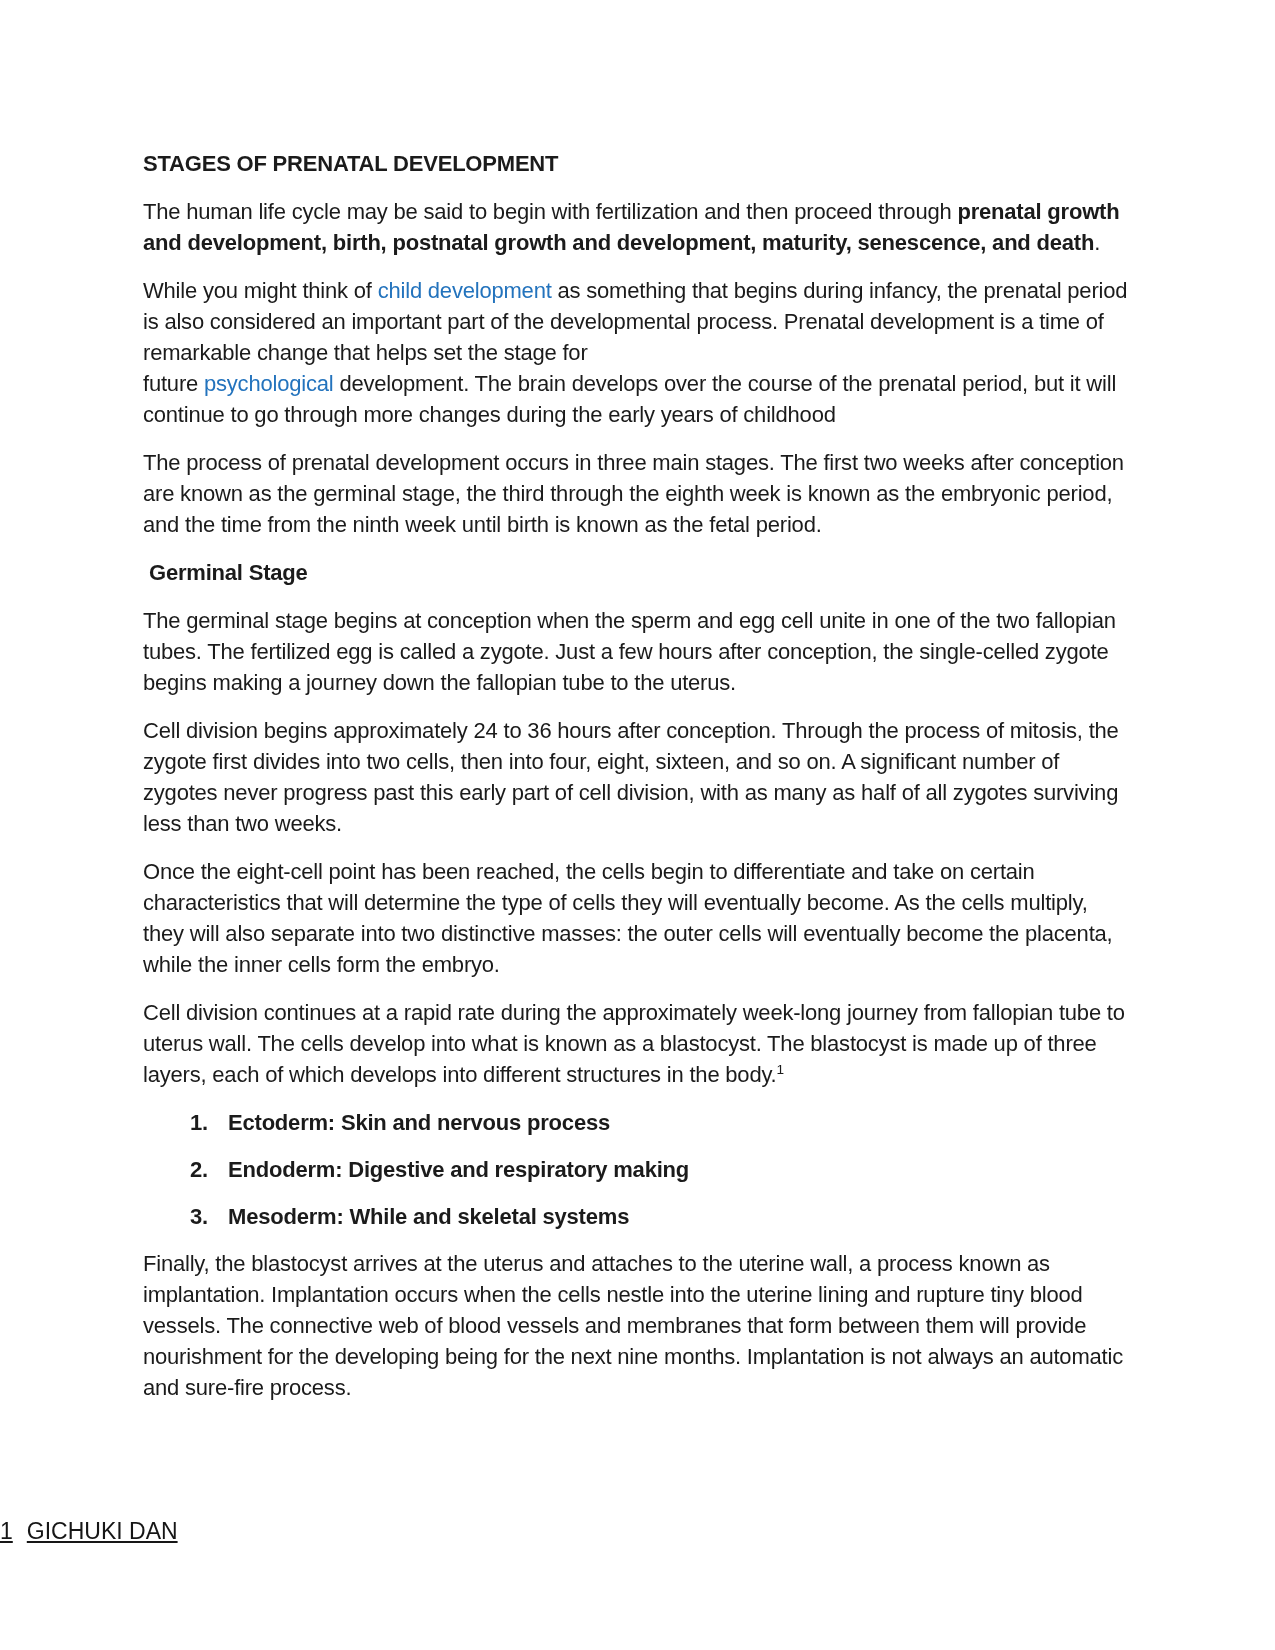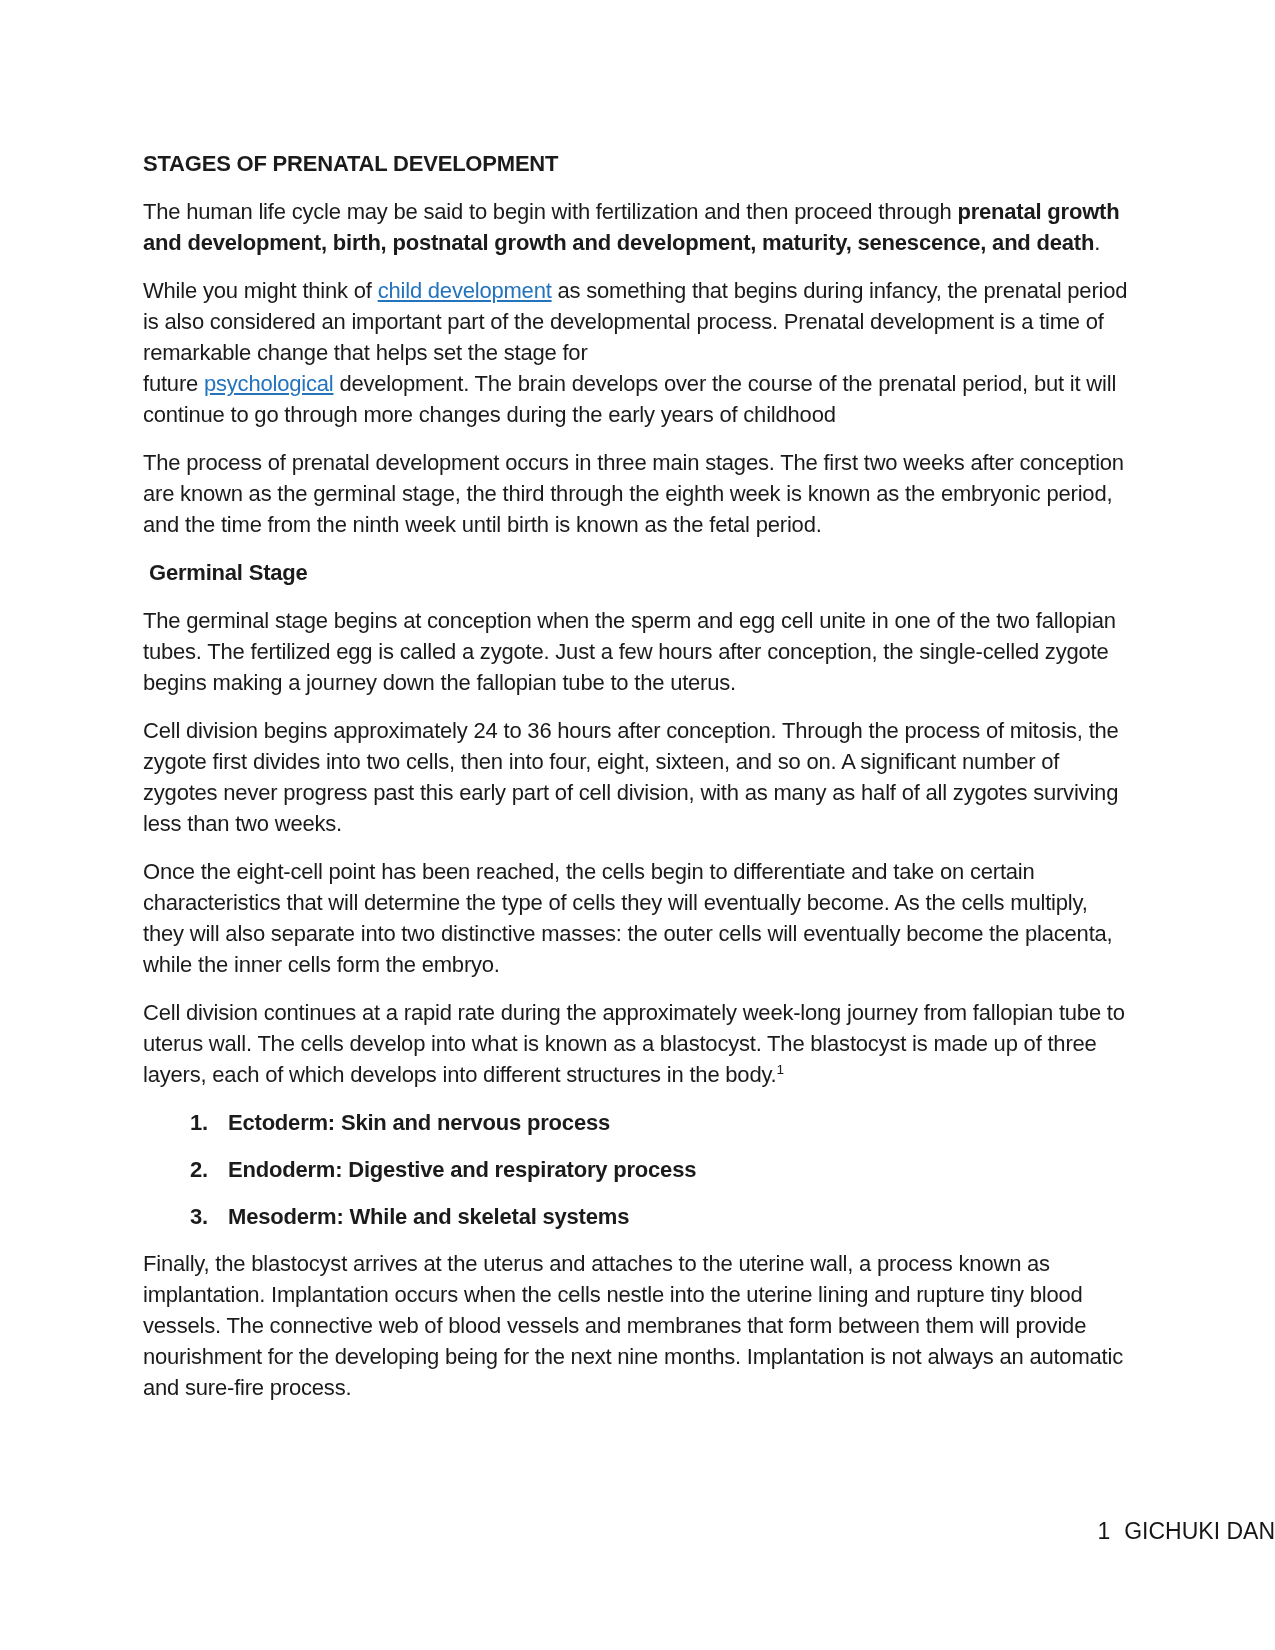--- a/index.html
+++ b/index.html
@@ -48,37 +48,37 @@
     margin: 0 0 16px 0;
   }
   .list-number {
     margin-left: 47px;
     width: 38px;
     flex: 0 0 38px;
   }
   .bold { font-weight: bold; }
   .link {
     color: #2373bd;
-    text-decoration: underline;
     cursor: pointer;
   }
   .sup {
     vertical-align: super;
     font-size: 0.62em;
     line-height: 0;
   }
   .footer {
     position: absolute;
     top: 1516px;
     left: 0;
     width: 1275px;
-    text-align: right;
+    text-align: left;
     font-size: 23px;
     line-height: 31px;
     color: #161616;
+    text-decoration: underline;
   }
   .footer .page-num { margin-right: 14px; }
 </style>
 </head>
 <body>
 
 <div class="page">
   <div class="content">
     <div class="doc-title">STAGES OF PRENATAL DEVELOPMENT</div>
     <div>
@@ -90,21 +90,21 @@
         <p class="para"><span>Cell division begins approximately 24 to 36 hours after conception. Through the process of mitosis, the zygote first divides into two cells, then into four, eight, sixteen, and so on. A significant number of zygotes never progress past this early part of cell division, with as many as half of all zygotes surviving less than two weeks.</span></p>
         <p class="para"><span>Once the eight-cell point has been reached, the cells begin to differentiate and take on certain characteristics that will determine the type of cells they will eventually become. As the cells multiply, they will also separate into two distinctive masses: the outer cells will eventually become the placenta, while the inner cells form the embryo.</span></p>
         <p class="para"><span>Cell division continues at a rapid rate during the approximately week-long journey from fallopian tube to uterus wall. The cells develop into what is known as a blastocyst. The blastocyst is made up of three layers, each of which develops into different structures in the body.</span><span class="sup">1</span></p>
         <div class="doc-list">
           <div class="list-item">
             <span class="list-number">1.</span>
             <span>Ectoderm: Skin and nervous process</span>
           </div>
           <div class="list-item">
             <span class="list-number">2.</span>
-            <span>Endoderm: Digestive and respiratory process</span>
+            <span>Endoderm: Digestive and respiratory making</span>
           </div>
           <div class="list-item">
             <span class="list-number">3.</span>
             <span>Mesoderm: While and skeletal systems</span>
           </div>
         </div>
         <p class="para"><span>Finally, the blastocyst arrives at the uterus and attaches to the uterine wall, a process known as implantation. Implantation occurs when the cells nestle into the uterine lining and rupture tiny blood vessels. The connective web of blood vessels and membranes that form between them will provide nourishment for the developing being for the next nine months. Implantation is not always an automatic and sure-fire process.</span></p>
       </div>
   </div>
 

